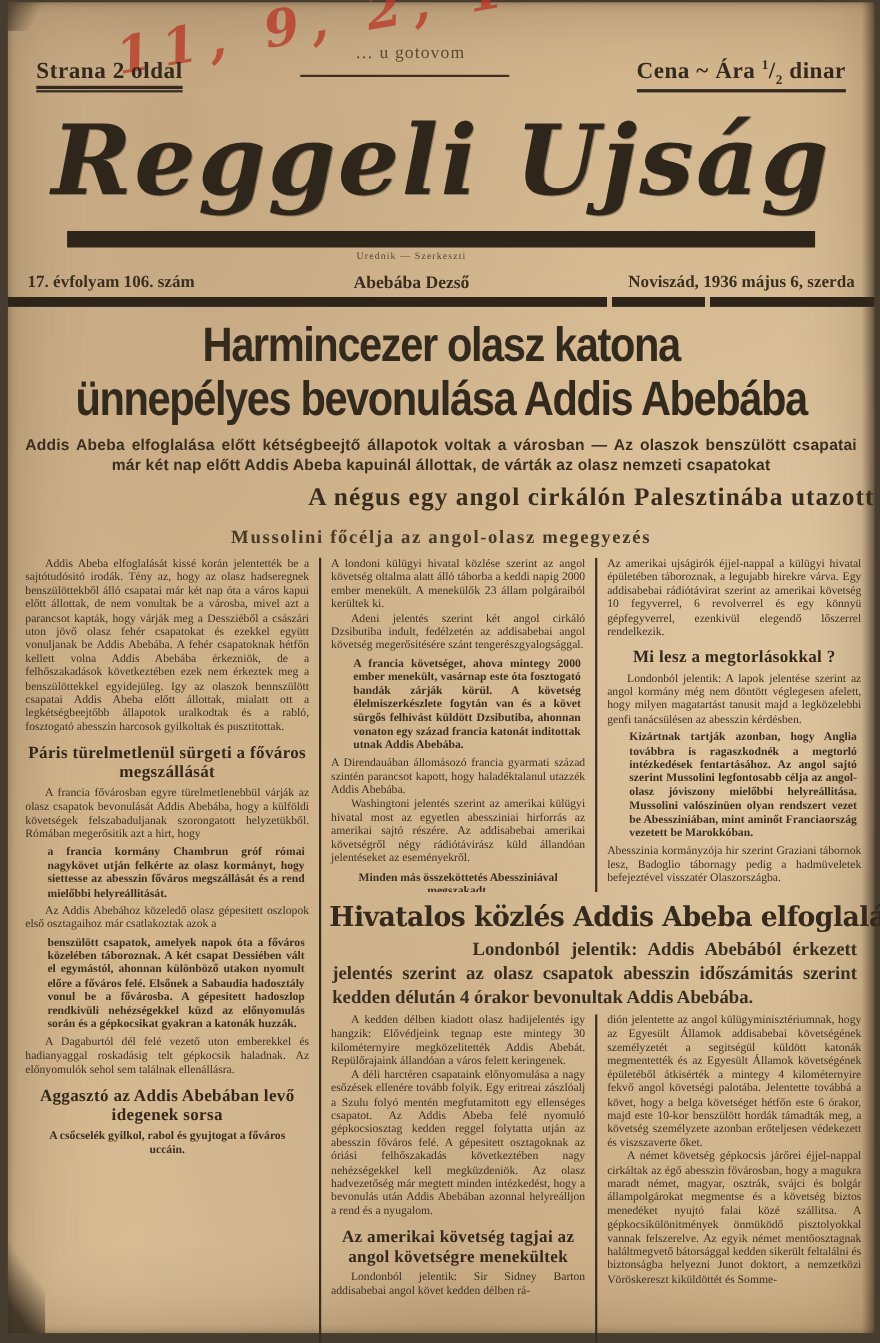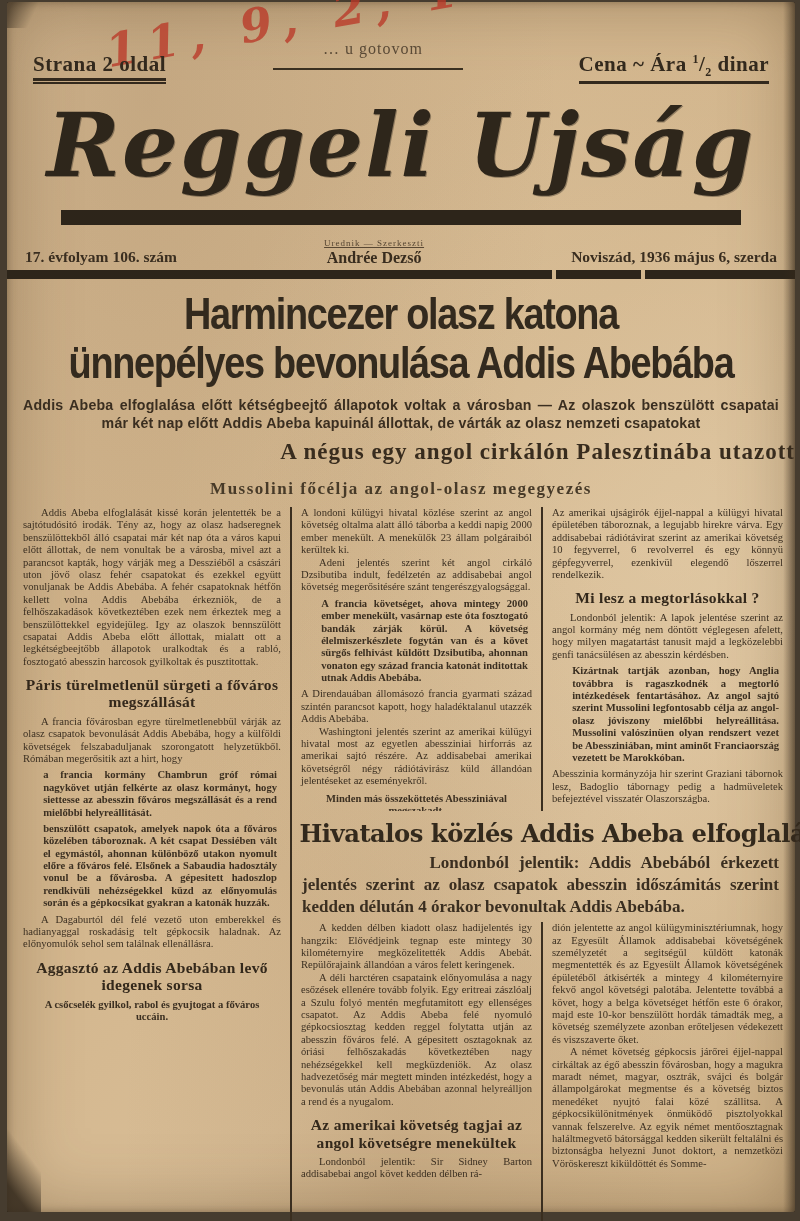--- a/index.html
+++ b/index.html
@@ -55,21 +55,21 @@
     font-family:"DejaVu Serif", serif;font-style:italic;font-weight:700;
     font-size:88px;letter-spacing:2px;color:#2e261b;
     text-shadow:1px 1px 0 rgba(46,38,27,0.4);
   }
   .bar1{height:15px;background:#2d251a;margin:4px 54px 0 54px;}
 
   
   .dateline{display:flex;justify-content:space-between;align-items:flex-end;margin:8px 18px 0 18px;height:33px;}
   .dl-left,.dl-right{font-weight:700;font-size:15.5px;color:#3a2e20;white-space:nowrap;}
   .dl-center{text-align:center;line-height:1;}
-  .dl-label{font-size:9px;color:#584733;letter-spacing:1px;display:block;margin-bottom:2px;text-decoration:underline;}
+  .dl-label{font-size:9px;color:#584733;letter-spacing:1px;display:block;margin-bottom:13px;}
   .dl-editor{font-weight:700;font-size:16px;color:#382c1e;}
   .bar2{height:9px;margin-top:4px;
     background:linear-gradient(to right,#2d251a 0 545px,#d3b78e 545px 549px,#2d251a 549px 634px,#d3b78e 634px 638px,#2d251a 638px 100%);}
 
   
   .headline{margin-top:10px;text-align:center;color:#332a1e;}
   .headline .hl{
     display:block;white-space:nowrap;font-family:"Liberation Sans", sans-serif;
     font-weight:700;font-size:44px;line-height:1.12;letter-spacing:-1.5px;
     transform:scaleX(0.86);transform-origin:50% 50%;
@@ -123,41 +123,42 @@
     <div class="banner banner-right"><span>Cena ~ Ára </span><sup>1</sup><span>/</span><sub>2</sub><span> dinar</span></div>
   </div>
 
   <div class="masthead">Reggeli Ujság</div>
   <div class="bar1"></div>
 
   <div class="dateline">
     <div class="dl-left">17. évfolyam 106. szám</div>
     <div class="dl-center">
       <span class="dl-label">Urednik — Szerkeszti</span>
-      <span class="dl-editor">Andrée Dezső</span>
+      <span class="dl-editor">Abebába Dezső</span>
     </div>
     <div class="dl-right">Noviszád, 1936 május 6, szerda</div>
   </div>
   <div class="bar2"></div>
 
   <div class="headline">
     <span class="hl">Harmincezer olasz katona</span>
     <span class="hl">ünnepélyes bevonulása Addis Abebába</span>
   </div>
 
   <div class="deck">Addis Abeba elfoglalása előtt kétségbeejtő állapotok voltak a városban — Az olaszok benszülött csapatai már két nap előtt Addis Abeba kapuinál állottak, de várták az olasz nemzeti csapatokat</div>
   <div class="subhead1">A négus egy angol cirkálón Palesztinába utazott</div>
   <div class="subhead2">Mussolini főcélja az angol-olasz megegyezés</div>
 
   <div class="cols">
     <div class="col-left">
         <div class="para p">Addis Abeba elfoglalását kissé korán jelentették be a sajtótudósitó irodák. Tény az, hogy az olasz hadseregnek benszülöttekből álló csapatai már két nap óta a város kapui előtt állottak, de nem vonultak be a városba, mivel azt a parancsot kapták, hogy várják meg a Dessziéből a császári uton jövő olasz fehér csapatokat és ezekkel együtt vonuljanak be Addis Abebába. A fehér csapatoknak hétfőn kellett volna Addis Abebába érkezniök, de a felhőszakadások következtében ezek nem érkeztek meg a benszülöttekkel egyidejüleg. Igy az olaszok bennszülött csapatai Addis Abeba előtt állottak, mialatt ott a legkétségbeejtőbb állapotok uralkodtak és a rabló, fosztogató abesszin harcosok gyilkoltak és pusztitottak.</div>
         <div class="para h">Páris türelmetlenül sürgeti a főváros megszállását</div>
         <div class="para p">A francia fővárosban egyre türelmetlenebbül várják az olasz csapatok bevonulását Addis Abebába, hogy a külföldi követségek felszabaduljanak szorongatott helyzetükből. Rómában megerősitik azt a hirt, hogy</div>
         <div class="para inset">a francia kormány Chambrun gróf római nagykövet utján felkérte az olasz kormányt, hogy siettesse az abesszin főváros megszállását és a rend mielőbbi helyreállitását.</div>
+        <div class="para p">Az Addis Abebához közeledő olasz gépesitett oszlopok első osztagaihoz már csatlakoztak azok a</div>
         <div class="para inset">benszülött csapatok, amelyek napok óta a főváros közelében táboroznak. A két csapat Dessiében vált el egymástól, ahonnan különböző utakon nyomult előre a főváros felé. Elsőnek a Sabaudia hadosztály vonul be a fővárosba. A gépesitett hadoszlop rendkivüli nehézségekkel küzd az előnyomulás során és a gépkocsikat gyakran a katonák huzzák.</div>
         <div class="para p">A Dagaburtól dél felé vezető uton emberekkel és hadianyaggal roskadásig telt gépkocsik haladnak. Az előnyomulók sehol sem találnak ellenállásra.</div>
         <div class="para h">Aggasztó az Addis Abebában levő idegenek sorsa</div>
         <div class="para bc">A csőcselék gyilkol, rabol és gyujtogat a főváros uccáin.</div>
       </div>
     <div class="right-area">
       <div class="top-cols">
         <div class="col-mid">
             <div class="para pf">A londoni külügyi hivatal közlése szerint az angol követség oltalma alatt álló táborba a keddi napig 2000 ember menekült. A menekülők 23 állam polgáraiból kerültek ki.</div>
             <div class="para p">Adeni jelentés szerint két angol cirkáló Dzsibutiba indult, fedélzetén az addisabebai angol követség megerősitésére szánt tengerészgyalogsággal.</div>

